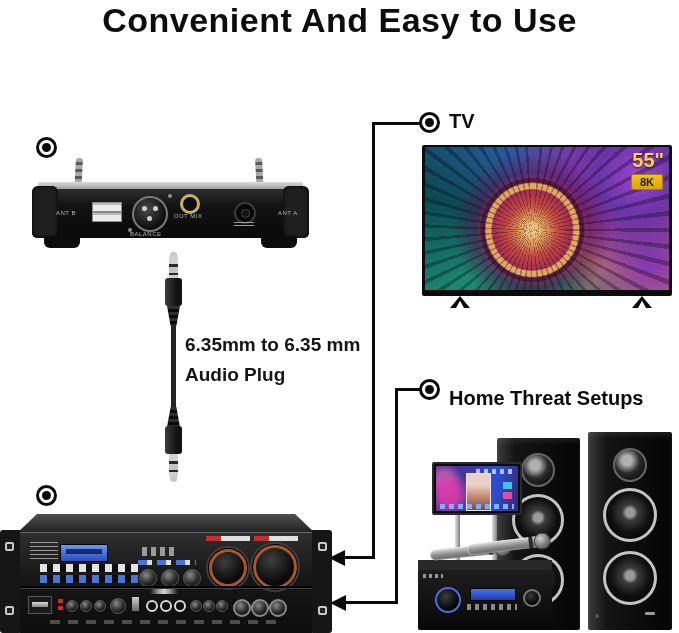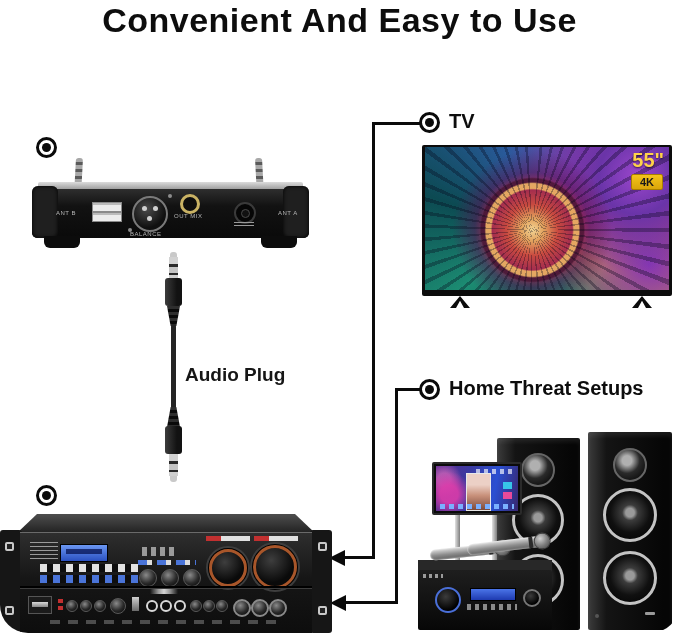--- a/index.html
+++ b/index.html
@@ -1,17 +1,17 @@
 <!DOCTYPE html>
 <html><head>
 <meta charset="utf-8">
 <style>
   html,body{margin:0;padding:0;background:#fff;}
   #stage{position:relative;width:679px;height:633px;background:#ffffff;overflow:hidden;
-         font-family:"Liberation Sans",sans-serif;color:#111;border-radius:28px;}
+         font-family:"Liberation Sans",sans-serif;color:#111;}
   .abs{position:absolute;}
 
   
   .title{left:0;right:0;top:1px;text-align:center;font-size:34px;font-weight:bold;color:#0d0d0d;letter-spacing:.5px;}
   .subtitle{left:0;right:0;top:51px;text-align:center;font-size:16px;color:#1c1c1c;}
 
   
   .bullet{width:15px;height:15px;border:3px solid #0a0a0a;border-radius:50%;background:#fff;
           display:flex;align-items:center;justify-content:center;}
   .bullet i{width:9px;height:9px;background:#0a0a0a;border-radius:50%;}
@@ -178,21 +178,21 @@
     </div>
 
   <div class="abs bullet" style="left:419px;top:112px;">
       <i></i>
     </div>
   <div class="abs sec-label" style="left:449px;top:110px;">TV</div>
 
   <div class="abs bullet" style="left:419px;top:379px;">
       <i></i>
     </div>
-  <div class="abs sec-label" style="left:449px;top:377px;">Home Threat Setups</div>
+  <div class="abs sec-label" style="left:449px;top:387px;">Home Threat Setups</div>
 
   <div class="abs bullet" style="left:36px;top:485px;">
       <i></i>
     </div>
 
   <div class="abs rx">
     <div class="abs rx-ant" style="left:47px;top:0;transform:rotate(3deg);"></div>
     <div class="abs rx-ant" style="left:228px;top:0;transform:rotate(-3deg);"></div>
     <div class="abs rx-top"></div>
     <div class="abs rx-body"></div>
@@ -217,36 +217,37 @@
         <i></i>
       </div>
     <div class="abs rx-bars" style="left:206px;top:64px;"></div>
     <div class="abs rx-tiny" style="left:250px;top:52px;">ANT A</div>
   </div>
 
   <div class="abs tv">
     <div class="abs tv-bezel"></div>
     <div class="abs tv-screen"></div>
     <div class="abs tv-size">55"</div>
-    <div class="abs tv-badge">4K</div>
+    <div class="abs tv-badge">8K</div>
     <div class="abs tv-foot" style="left:28px;top:151px;"></div>
     <div class="abs tv-foot" style="left:210px;top:151px;"></div>
   </div>
 
   <div class="abs cable">
     <div class="abs plug-tip" style="top:2px;border-radius:3px 3px 0 0;"></div>
     <div class="abs plug-shaft" style="top:7px;"></div>
     <div class="abs plug-body" style="top:28px;"></div>
     <div class="abs plug-ribs" style="top:56px;clip-path:polygon(0 0,100% 0,72% 100%,28% 100%);"></div>
     <div class="abs cord"></div>
     <div class="abs plug-ribs" style="top:157px;clip-path:polygon(28% 0,72% 0,100% 100%,0 100%);"></div>
     <div class="abs plug-body" style="top:176px;"></div>
     <div class="abs plug-shaft" style="top:204px;"></div>
     <div class="abs plug-tip" style="top:226px;border-radius:0 0 3px 3px;"></div>
   </div>
+  <div class="abs cable-text" style="top:334px;">6.35mm to 6.35 mm</div>
   <div class="abs cable-text" style="top:364px;">Audio Plug</div>
 
   <div class="abs amp">
     <div class="abs amp-topface"></div>
     <div class="abs amp-ear" style="left:0;"></div>
     <div class="abs amp-ear" style="left:310px;"></div>
     <div class="abs amp-face"></div>
     <div class="abs screw" style="left:5px;top:28px;"></div>
     <div class="abs screw" style="left:5px;top:92px;"></div>
     <div class="abs screw" style="left:318px;top:28px;"></div>

